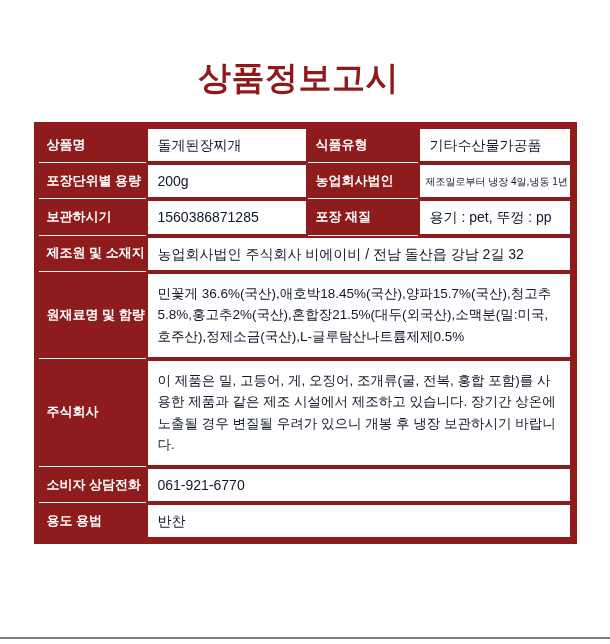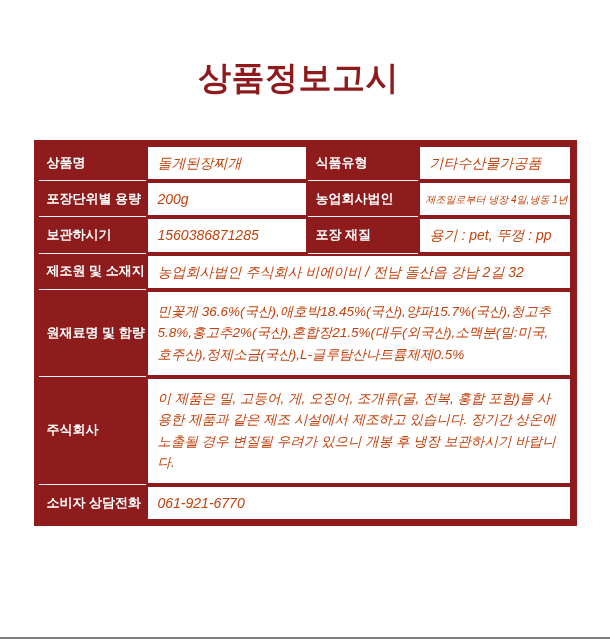--- a/index.html
+++ b/index.html
@@ -15,21 +15,21 @@
   .page-title {
     margin: 56px 13px 0 0;
     text-align: center;
     font-size: 33px;
     font-weight: 800;
     color: #8e1a1c;
     letter-spacing: 0.5px;
   }
   table.info-table {
     width: 543px;
-    margin: 39px auto 0 auto;
+    margin: 21px auto 0 auto;
     border-collapse: separate;
     border-spacing: 0;
     background: #8e1c1c;
     border: 5px solid #8e1c1c;
     table-layout: fixed;
   }
   col.c1 { width: 107px; }
   col.c2 { width: 162px; }
   col.c3 { width: 110px; }
   col.c4 { width: 154px; }
@@ -41,27 +41,26 @@
     text-align: left;
     padding: 8px 8px;
     border-bottom: 1px solid rgba(255,255,255,0.95);
     vertical-align: middle;
     white-space: nowrap;
     overflow: hidden;
   }
   tr:last-child th.lbl { border-bottom: 0; }
   td.val {
     background: #ffffff;
-    color: #c2410c;
+    color: #0f172a;
     font-size: 14px;
     padding: 7px 10px;
     border: 2px solid #8e1c1c;
     vertical-align: middle;
     line-height: 1.3;
-    font-style: italic;
   }
   td.val.small {
     font-size: 10px;
     white-space: nowrap;
     padding: 7px 6px;
     overflow: hidden;
   }
   td.val.long {
     font-size: 13.5px;
     line-height: 1.6;
@@ -116,16 +115,20 @@
       <td class="val long" colspan="3">민꽃게 36.6%(국산),애호박18.45%(국산),양파15.7%(국산),청고추5.8%,홍고추2%(국산),혼합장21.5%(대두(외국산),소맥분(밀:미국,호주산),정제소금(국산),L-글루탐산나트륨제제0.5%</td>
     </tr>
     <tr>
       <th class="lbl">주식회사</th>
       <td class="val long" colspan="3">이 제품은 밀, 고등어, 게, 오징어, 조개류(굴, 전복, 홍합 포함)를 사용한 제품과 같은 제조 시설에서 제조하고 있습니다. 장기간 상온에 노출될 경우 변질될 우려가 있으니 개봉 후 냉장 보관하시기 바랍니다.</td>
     </tr>
     <tr>
       <th class="lbl">소비자 상담전화</th>
       <td class="val" colspan="3">061-921-6770</td>
     </tr>
+    <tr>
+      <th class="lbl">용도 용법</th>
+      <td class="val" colspan="3">반찬</td>
+    </tr>
   </tbody>
 </table>
 
 <div class="bottom-divider"></div>
 
 </body></html>

